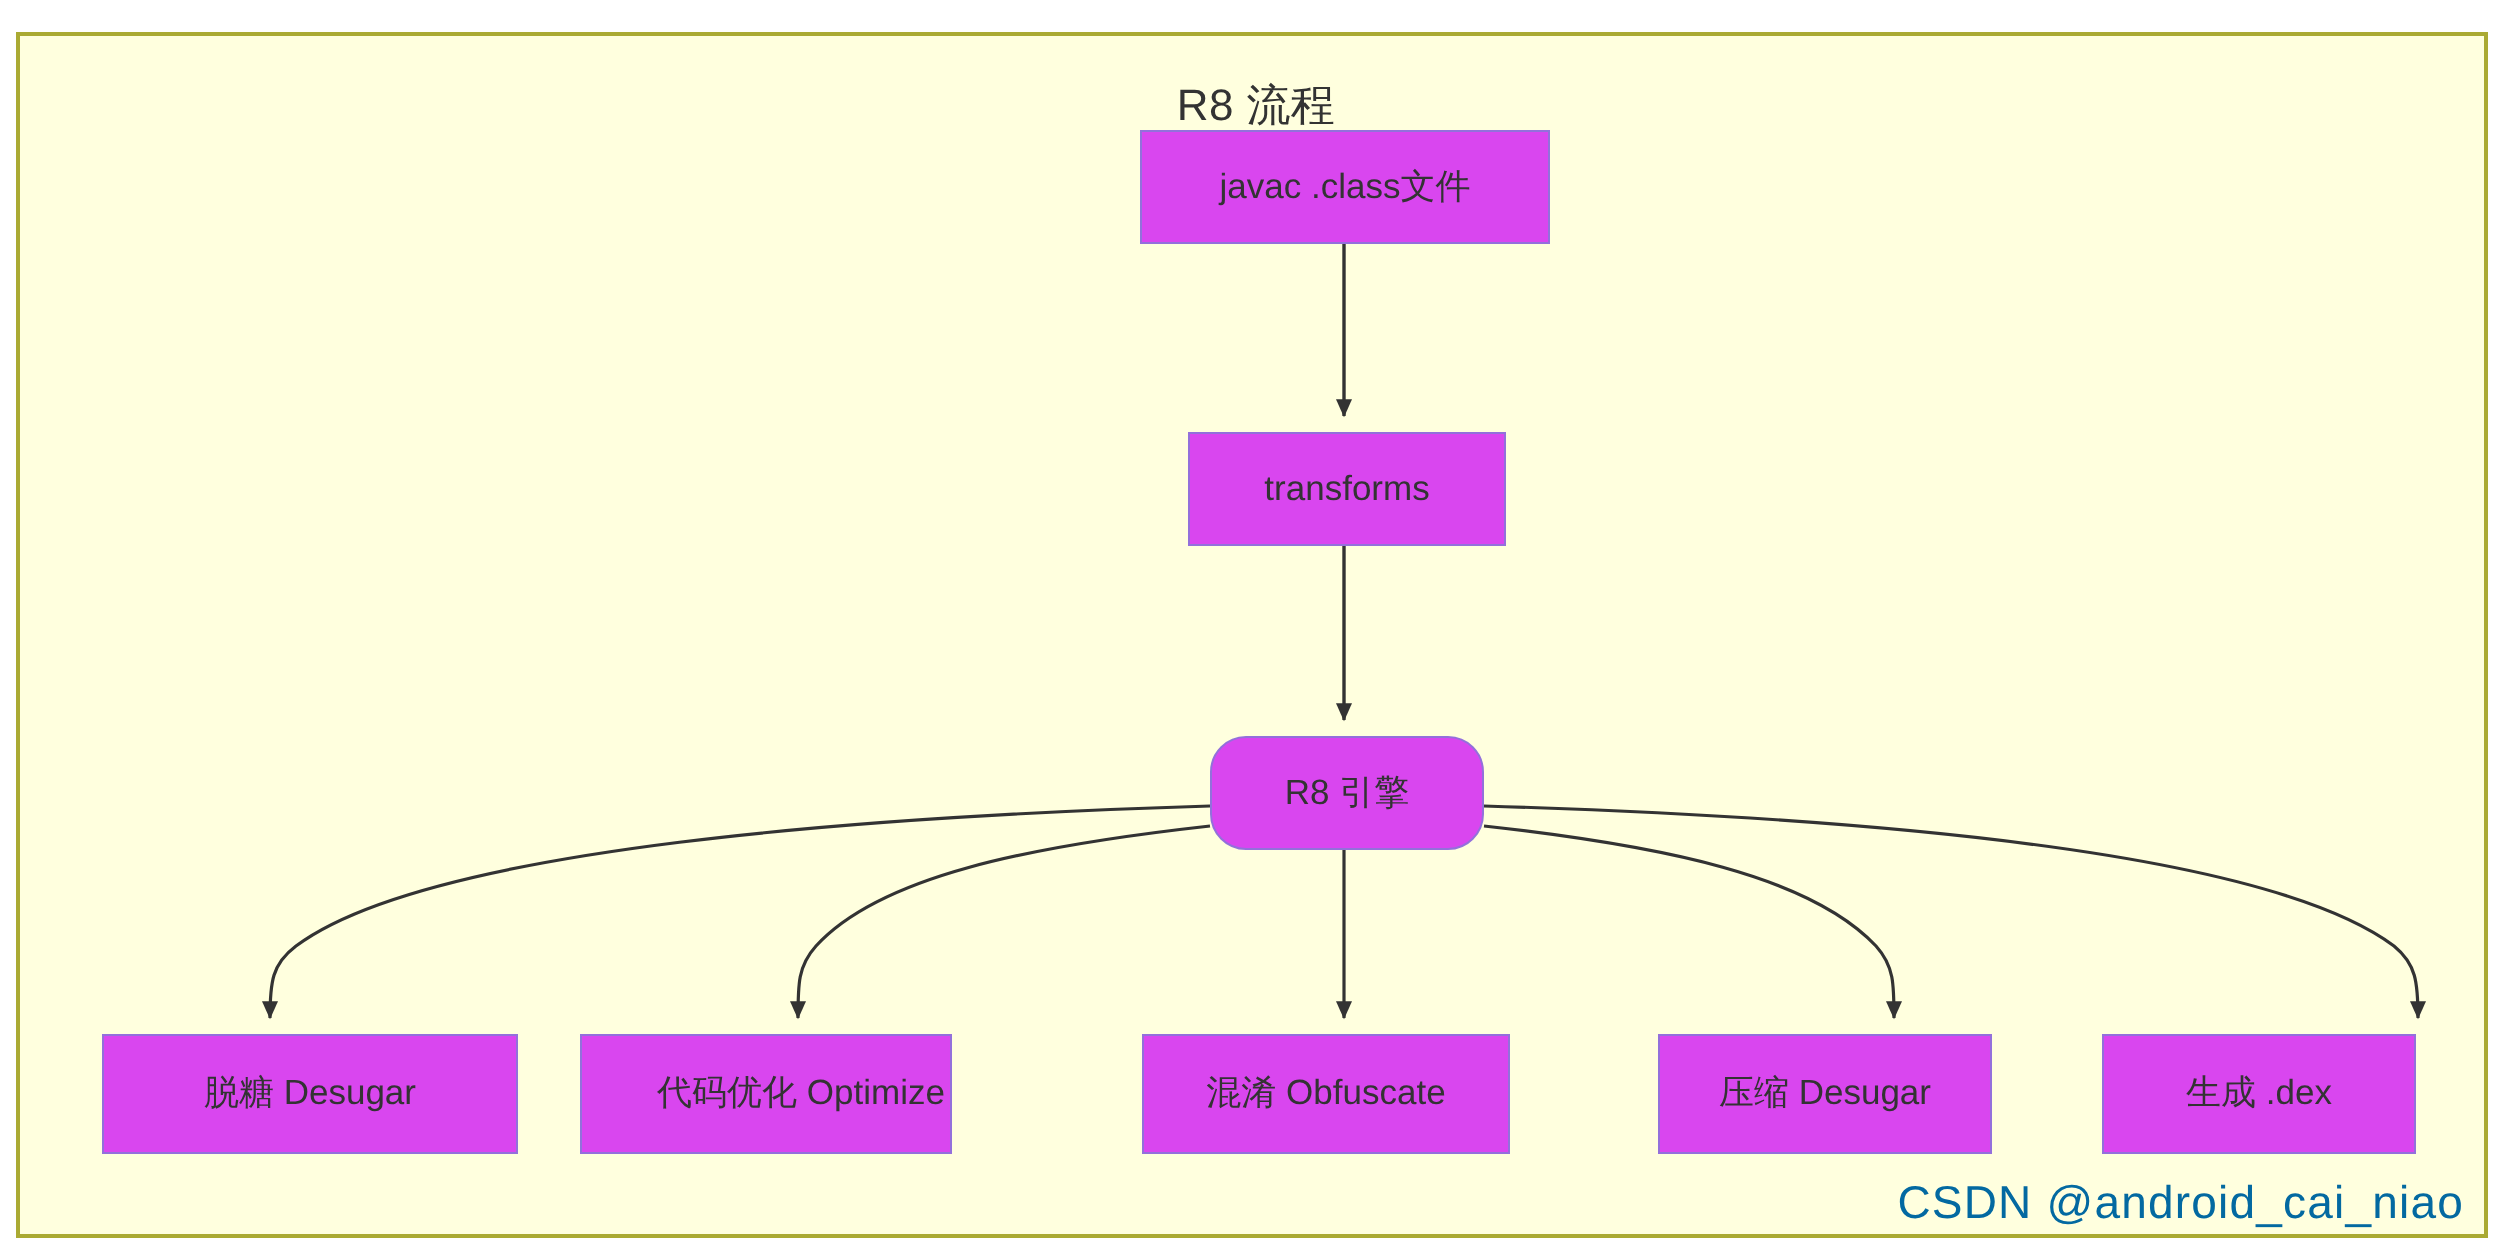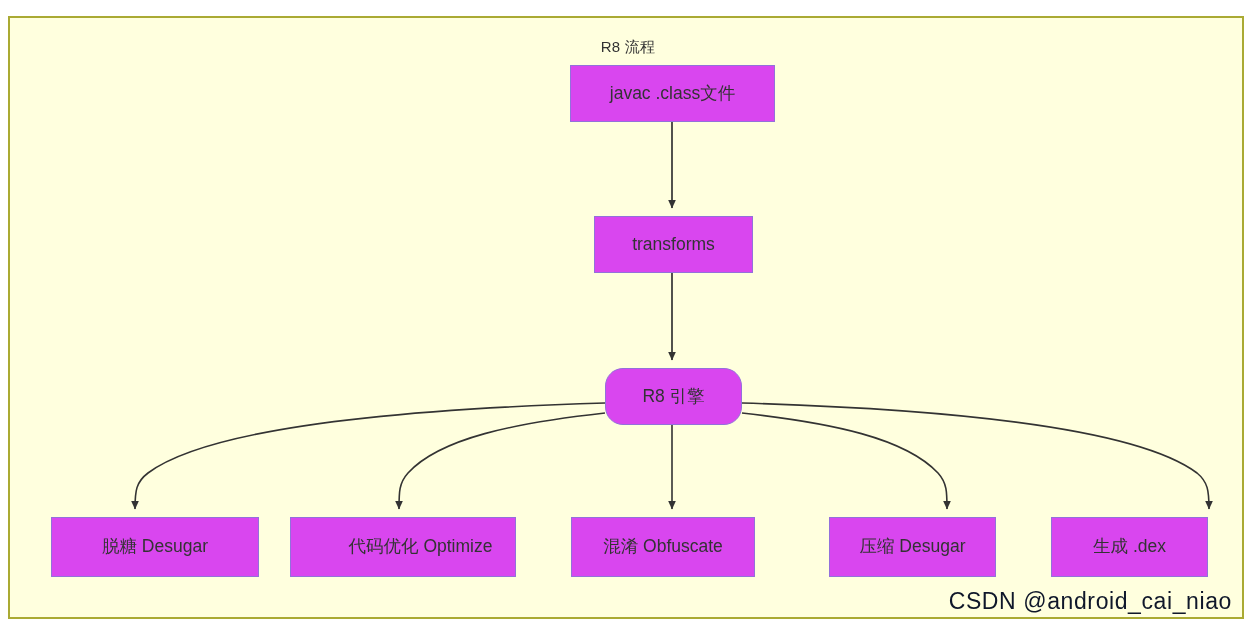--- a/index.html
+++ b/index.html
@@ -30,21 +30,21 @@
     background: #ffffde;
     border: 2px solid #aaaa33;
     box-sizing: border-box;
   }
   .flow-title {
     position: absolute;
     left: 0;
     top: 20px;
     width: 1236px;
     text-align: center;
-    font-size: 15px;
+    font-size: 22px;
     color: #333333;
     letter-spacing: 0.2px;
   }
   .edge-layer {
     position: absolute;
     left: 0;
     top: 0;
     width: 1236px;
     height: 603px;
     pointer-events: none;
@@ -62,21 +62,21 @@
     white-space: nowrap;
   }
   .node-label {
     line-height: 1;
   }
   .watermark {
     position: absolute;
     right: 10px;
     bottom: 2px;
     font-size: 23px;
-    color: #0f172a;
+    color: #0369a1;
     letter-spacing: 0.6px;
     font-family: "Liberation Sans", "DejaVu Sans", sans-serif;
   }
 </style>
 </head>
 <body>
 
 <div id="diagram-root">
   <div class="canvas-frame">
 
@@ -113,21 +113,21 @@
     </div>
 
     <div class="node" style="left:595px; top:350px; width:137px; height:57px;border-radius:18px;">
       <span class="node-label">R8 引擎</span>
     </div>
 
     <div class="node" style="left:41px; top:499px; width:208px; height:60px;">
       <span class="node-label">脱糖 Desugar</span>
     </div>
 
-    <div class="node" style="left:280px; top:499px; width:226px; height:60px;padding-left:35px;">
+    <div class="node" style="left:280px; top:499px; width:186px; height:60px;padding-left:35px;">
       <span class="node-label">代码优化 Optimize</span>
     </div>
 
     <div class="node" style="left:561px; top:499px; width:184px; height:60px;">
       <span class="node-label">混淆 Obfuscate</span>
     </div>
 
     <div class="node" style="left:819px; top:499px; width:167px; height:60px;">
       <span class="node-label">压缩 Desugar</span>
     </div>

